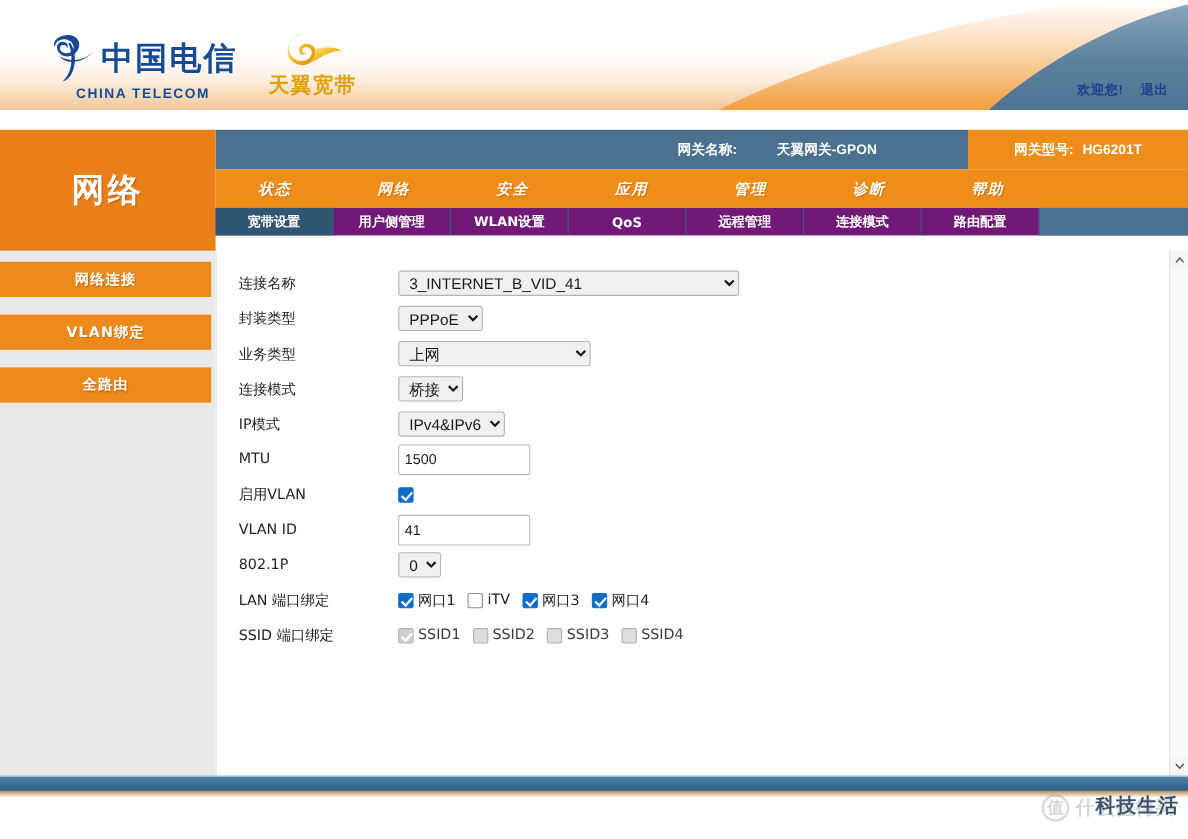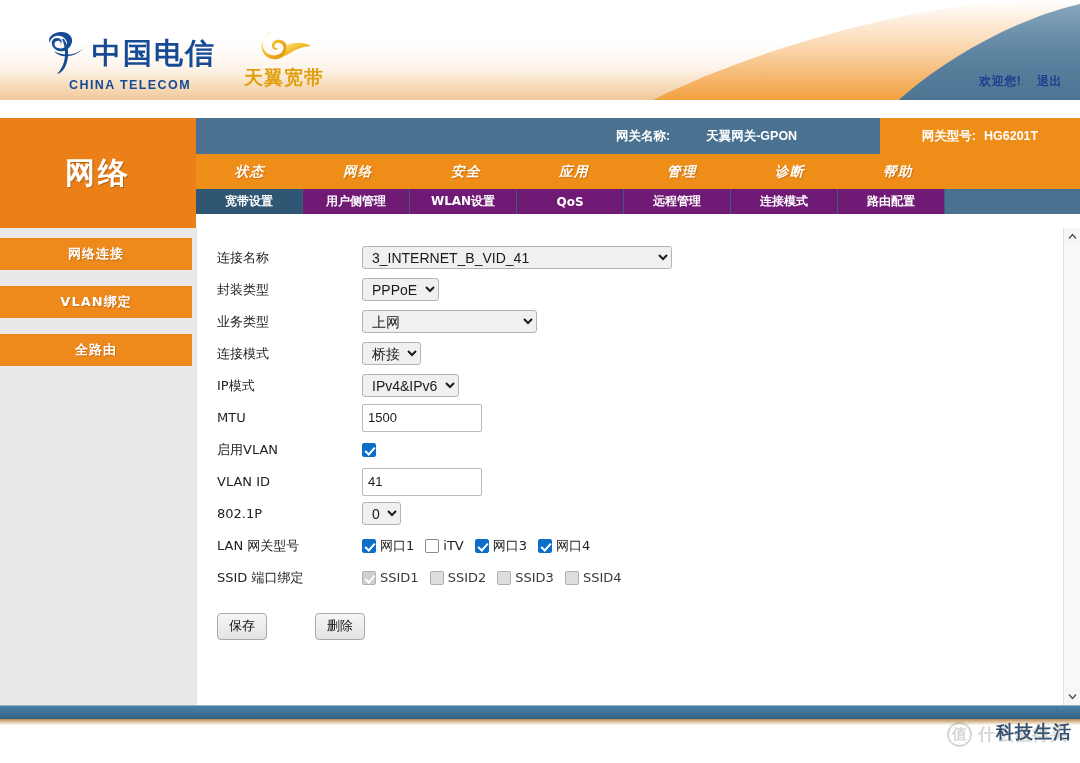--- a/index.html
+++ b/index.html
@@ -510,21 +510,21 @@
       <div class="row">
         <div class="lbl">802.1P</div>
         <div class="fld">
           <select class="sel">
             <option>0</option>
           </select>
         </div>
       </div>
 
       <div class="row">
-        <div class="lbl">LAN 网关型号</div>
+        <div class="lbl">LAN 端口绑定</div>
         <div class="fld cb-group">
           <label class="cb-item">
             <input class="cb" type="checkbox" checked="" style="">
             <span>网口1</span>
           </label>
           <label class="cb-item">
             <input class="cb" type="checkbox" style="">
             <span>iTV</span>
           </label>
           <label class="cb-item">
@@ -553,24 +553,20 @@
             <input class="cb" type="checkbox" disabled="" style="">
             <span>SSID3</span>
           </label>
           <label class="cb-item dim">
             <input class="cb" type="checkbox" disabled="" style="">
             <span>SSID4</span>
           </label>
         </div>
       </div>
 
-      <div class="btn-row">
-        <button class="btn">保存</button>
-        <button class="btn">删除</button>
-      </div>
 
     </div>
 
     <div class="scrollbar">
       <div class="sb-btn">
         <svg width="9" height="7" viewBox="0 0 9 7">
           <path d="M1 5.5 L4.5 1.5 L8 5.5" stroke="#4a4a4a" stroke-width="1.2" fill="none"></path>
         </svg>
       </div>
       <div class="sb-track"></div>

